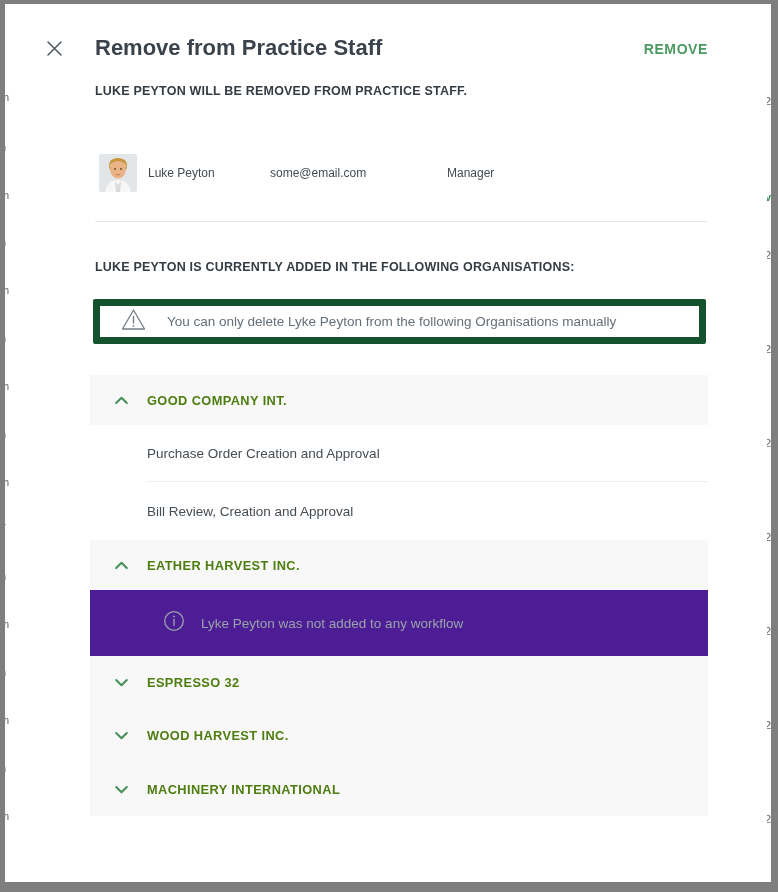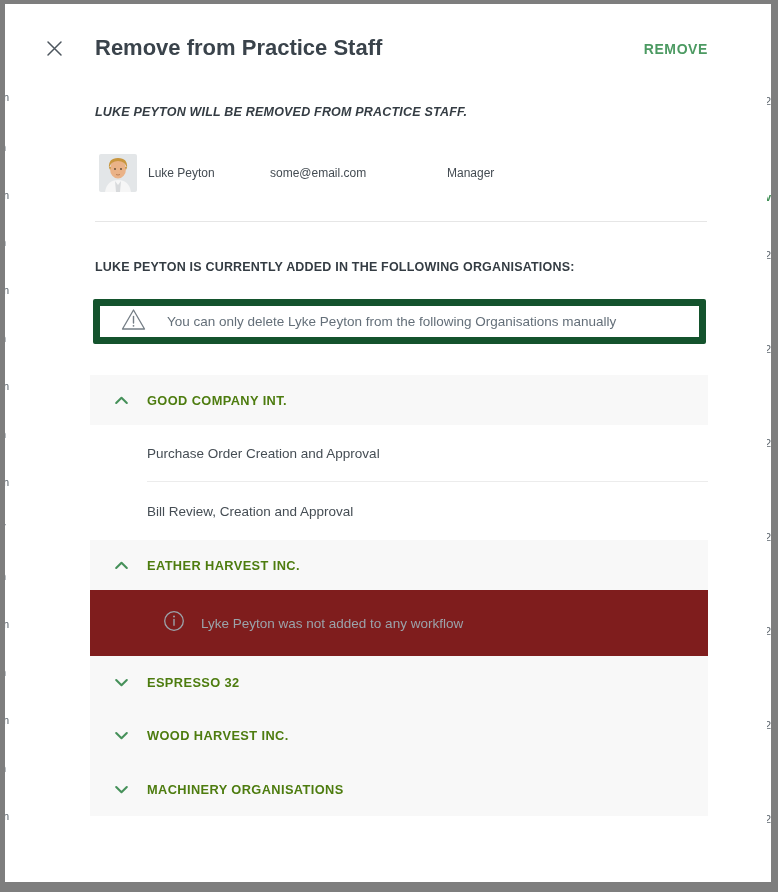--- a/index.html
+++ b/index.html
@@ -19,21 +19,21 @@
   
   .modal-bg { position:absolute; left:9px; top:4px; width:758px; height:878px; background:#ffffff; }
 
   
   .close-btn { position:absolute; left:40px; top:36px; width:28px; height:28px; background:none; border:none; cursor:pointer; display:flex; align-items:center; justify-content:center; }
   .modal-title { position:absolute; left:95px; top:35px; font-size:22px; font-weight:600; color:#3a434b; }
   .remove-btn { position:absolute; right:70px; top:41px; background:none; border:none; cursor:pointer;
                 font-family:"Liberation Sans", sans-serif; font-size:14px; font-weight:700; letter-spacing:.6px; color:#4c9a62; }
 
   .caps-line { position:absolute; left:95px; font-size:12.5px; font-weight:700; letter-spacing:.2px; color:#343c43; }
-  .caps-1 { top:105px;font-style:italic; }
+  .caps-1 { top:84px; }
   .caps-2 { top:260px; }
 
   
   .avatar { position:absolute; left:99px; top:154px; width:38px; height:38px; border-radius:2px; overflow:hidden; }
   .person-text { position:absolute; top:166px; font-size:12px; color:#434b52; }
   .p-name  { left:148px; }
   .p-email { left:270px; }
   .p-role  { left:447px; }
   .divider-1 { position:absolute; left:95px; top:221px; width:612px; height:1px; background:#e6e6e6; }
 
@@ -45,21 +45,21 @@
   
   .sec-head { position:absolute; left:90px; width:618px; height:50px; background:#f8f8f8;
               display:flex; align-items:center; cursor:pointer; }
   .sec-head .chev { margin-left:24px; display:flex; }
   .sec-label { margin-left:18px; font-size:12.8px; font-weight:600; letter-spacing:.4px; color:#4d7c0f; }
 
   .wf-row { position:absolute; left:90px; width:618px; height:57px; background:#fff;
             display:flex; align-items:center; padding-left:57px; font-size:13.5px; color:#454d54; }
   .wf-row.with-divider::after { content:""; position:absolute; left:57px; right:0; bottom:0; height:1px; background:#ececec; }
 
-  .info-row { position:absolute; left:90px; top:590px; width:618px; height:66px; background:#7f1d1d;
+  .info-row { position:absolute; left:90px; top:590px; width:618px; height:66px; background:#4c1d95;
               display:flex; align-items:center; padding-left:73px; }
   .info-text { margin-left:16px; font-size:13.5px; color:#9ba3aa; }
 
   .collapsed-block { position:absolute; left:90px; top:656px; width:618px; height:160px; background:#f8f8f8;
                      display:flex; flex-direction:column; }
   .collapsed-block .sec-row { flex:1; display:flex; align-items:center; cursor:pointer; }
   .collapsed-block .chev { margin-left:24px; display:flex; }
 </style>
 </head>
 <body>
@@ -190,16 +190,16 @@
           </svg>
       </span>
       <span class="sec-label">WOOD HARVEST INC.</span>
     </div>
     <div class="sec-row">
       <span class="chev">
         <svg width="15" height="11" viewBox="0 0 15 11">
             <path d="M2.2 3 L7.5 8.2 L12.8 3" fill="none" stroke="#46915a" stroke-width="2.1" stroke-linecap="round" stroke-linejoin="round"></path>
           </svg>
       </span>
-      <span class="sec-label">MACHINERY ORGANISATIONS</span>
+      <span class="sec-label">MACHINERY INTERNATIONAL</span>
     </div>
   </div>
 </div>
 
 </body></html>

